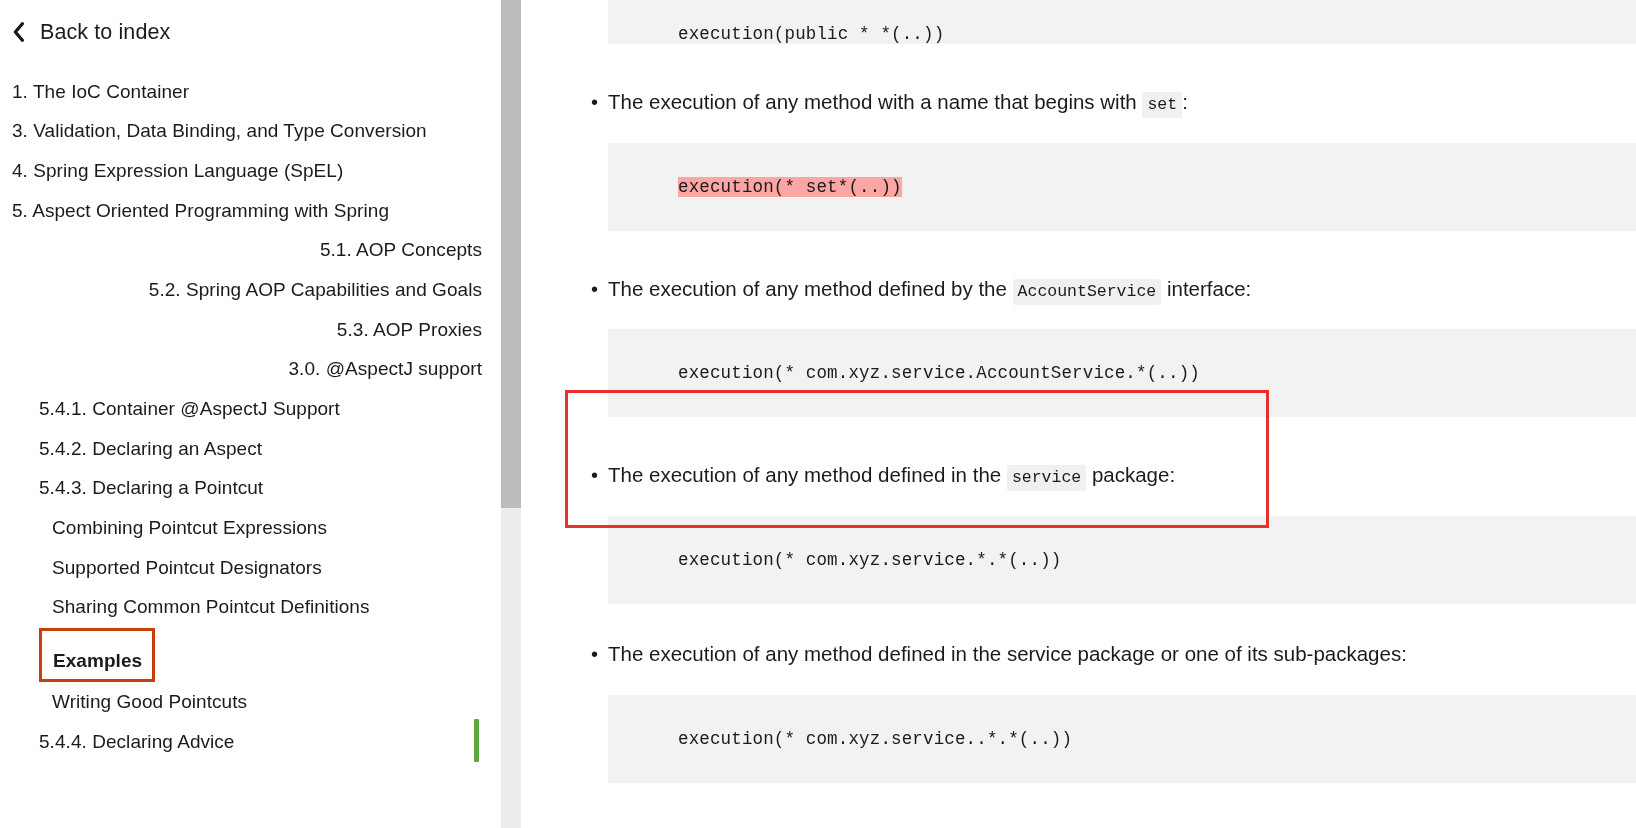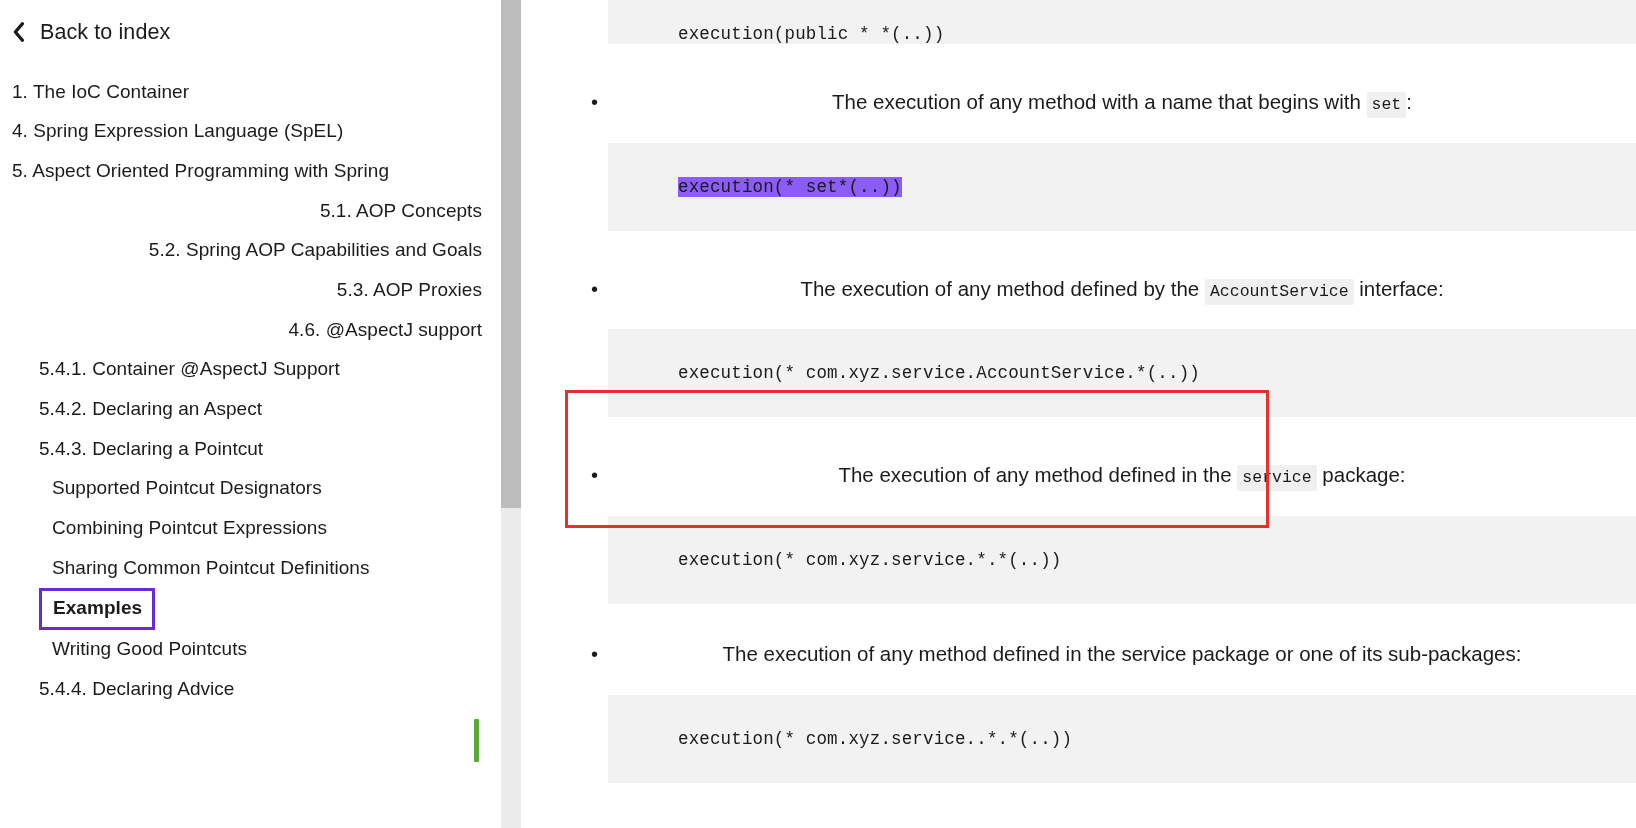--- a/index.html
+++ b/index.html
@@ -69,23 +69,23 @@
     max-width: 470px;
   }
   .toc-item.lvl-1 { padding-left: 0px; }
   .toc-item.lvl-2 { padding-left: 13px; text-align: right; }
   .toc-item.lvl-3 { padding-left: 27px; }
   .toc-item.lvl-4 { padding-left: 40px; }
 
   .toc-item.current {
     font-weight: 700;
     display: inline-block;
-    padding: 5px 10px 6px 11px;
+    padding: 18px 10px 6px 11px;
     margin-left: 29px;
-    border: 3px solid #6d28d9;
+    border: 3px solid #c2410c;
     position: relative;
     left: -2px;
   }
 
   
   #green-marker {
     position: absolute;
     left: 474px;
     top: 719px;
     width: 5px;
@@ -142,40 +142,40 @@
   .codeblock.first {
     margin-top: -34px;
     padding-top: 34px;
     height: 78px;
     padding-bottom: 0;
     display: flex;
     align-items: flex-end;
   }
   .codeblock .line { white-space: pre; }
   .codeblock .selected {
-    background: #8b5cf6;
+    background: #fca5a5;
     color: #1b1b1b;
   }
 
   .bullet-row {
     display: flex;
     align-items: baseline;
     padding: 0 0 0 58px;
     font-size: 20.5px;
     line-height: 1.4;
     color: #1b1b1b;
   }
   .bullet-row .dot {
     flex: 0 0 auto;
     width: 17px;
     font-size: 20px;
     line-height: 1;
     color: #1b1b1b;
   }
-  .bullet-row .txt { flex: 1 1 auto; text-align: center; }
+  .bullet-row .txt { flex: 1 1 auto; }
 
   code.inline {
     font-family: "Liberation Mono", monospace;
     font-size: 16.5px;
     background: #f0f0f0;
     padding: 3px 5px 4px 5px;
     color: #1b1b1b;
     border-radius: 2px;
     white-space: nowrap;
   }
@@ -206,31 +206,32 @@
       <span class="chev">
         <svg viewBox="0 0 16 22" width="16" height="22" aria-hidden="true">
           <path d="M12.5 2.6 L5.3 11 L12.5 19.4" fill="none" stroke="currentColor" stroke-width="3.2" stroke-linecap="round" stroke-linejoin="round"></path>
         </svg>
       </span>
       <span class="label">Back to index</span>
     </div>
 
     <div id="toc">
       <div class="toc-item lvl-1">1. The IoC Container</div>
+      <div class="toc-item lvl-1">3. Validation, Data Binding, and Type Conversion</div>
       <div class="toc-item lvl-1">4. Spring Expression Language (SpEL)</div>
       <div class="toc-item lvl-1">5. Aspect Oriented Programming with Spring</div>
       <div class="toc-item lvl-2">5.1. AOP Concepts</div>
       <div class="toc-item lvl-2">5.2. Spring AOP Capabilities and Goals</div>
       <div class="toc-item lvl-2">5.3. AOP Proxies</div>
-      <div class="toc-item lvl-2">4.6. @AspectJ support</div>
+      <div class="toc-item lvl-2">3.0. @AspectJ support</div>
       <div class="toc-item lvl-3">5.4.1. Container @AspectJ Support</div>
       <div class="toc-item lvl-3">5.4.2. Declaring an Aspect</div>
       <div class="toc-item lvl-3">5.4.3. Declaring a Pointcut</div>
+      <div class="toc-item lvl-4">Combining Pointcut Expressions</div>
       <div class="toc-item lvl-4">Supported Pointcut Designators</div>
-      <div class="toc-item lvl-4">Combining Pointcut Expressions</div>
       <div class="toc-item lvl-4">Sharing Common Pointcut Definitions</div>
       <div class="toc-item current">Examples</div>
       <div class="toc-item lvl-4">Writing Good Pointcuts</div>
       <div class="toc-item lvl-3">5.4.4. Declaring Advice</div>
     </div>
 
     <div id="green-marker"></div>
   </nav>
 
   <div id="scroll-track"></div>

